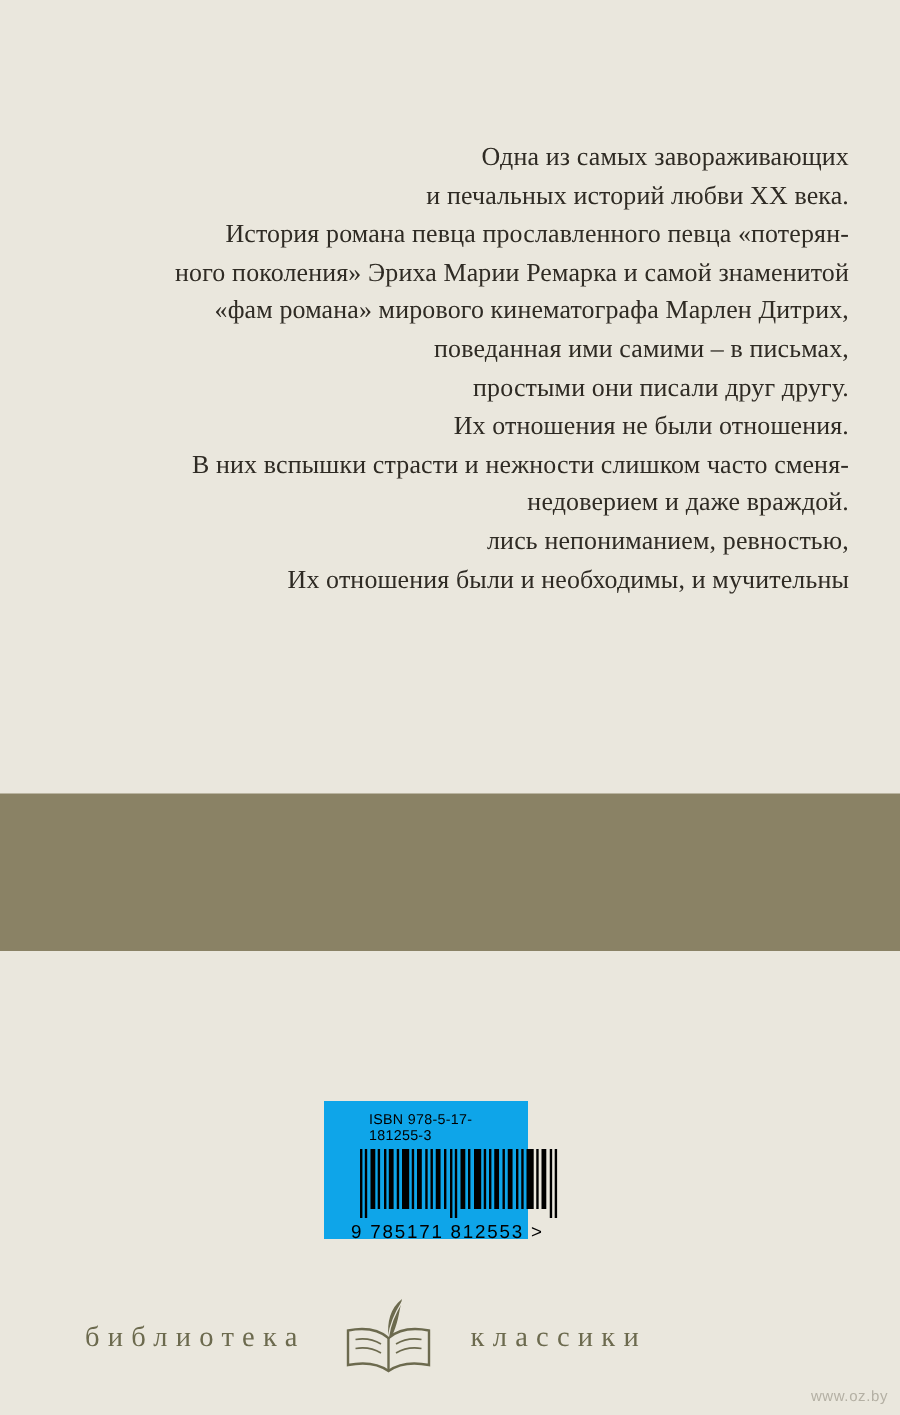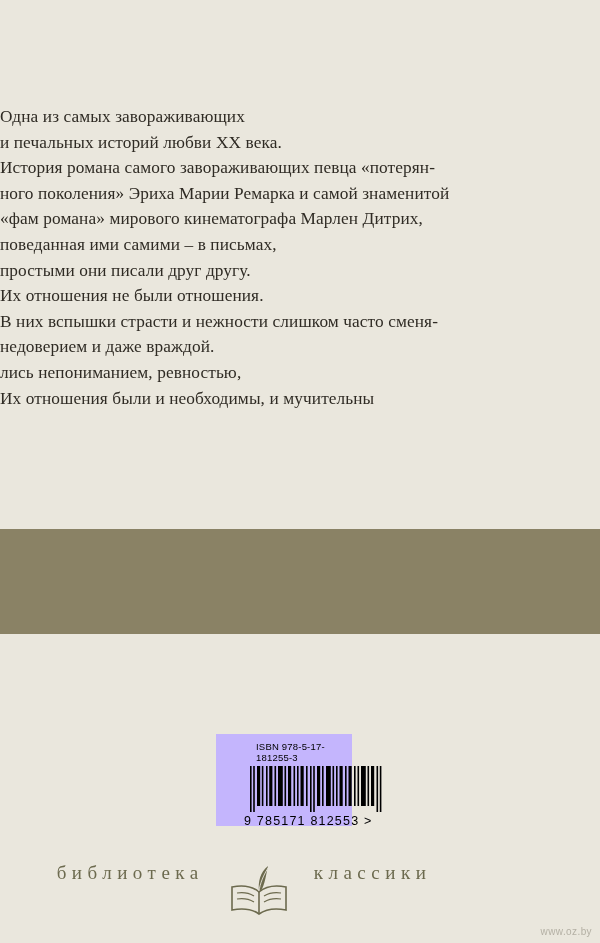--- a/index.html
+++ b/index.html
@@ -18,24 +18,24 @@
   .cover {
     position: relative;
     width: 600px;
     height: 943px;
     background: #eae7dd;
   }
 
   
   .blurb {
     position: absolute;
-    top: 104px;
+    top: 92px;
     left: 0;
     width: 566px;
-    text-align: left;
+    text-align: right;
     color: #2f2b24;
     font-size: 17.3px;
     line-height: 25.6px;
     font-family: "Liberation Serif", serif;
     letter-spacing: 0.1px;
   }
   .blurb .line {
     white-space: pre;
     display: block;
   }
@@ -50,23 +50,23 @@
     background: #8a8265;
   }
 
   
   .barcode-box {
     position: absolute;
     left: 216px;
     top: 734px;
     width: 136px;
     height: 92px;
-    background: #c4b5fd;
+    background: #0ea5e9;
     box-sizing: border-box;
-    padding: 6px 8px 4px 18px;
+    padding: 6px 8px 4px 8px;
   }
   .isbn-text {
     font-family: "Liberation Sans", sans-serif;
     font-size: 9.5px;
     color: #000;
     letter-spacing: 0.2px;
     margin: 1px 0 3px 22px;
   }
   .bars {
     height: 46px;
@@ -85,20 +85,21 @@
     text-align: center;
   }
 
   
   .series {
     position: absolute;
     left: 0;
     top: 862px;
     width: 488px;
     display: flex;
+    align-items: center;
     justify-content: center;
     gap: 18px;
   }
   .series-word {
     font-family: "Liberation Serif", serif;
     font-size: 19px;
     letter-spacing: 5.5px;
     color: #6c6a4e;
     text-transform: lowercase;
   }
@@ -119,21 +120,21 @@
   }
 </style>
 </head>
 <body>
 
 <div class="cover">
 
   <div class="blurb">
     <span class="line">Одна из самых завораживающих</span>
     <span class="line">и печальных историй любви XX века.</span>
-    <span class="line">История романа самого завораживающих певца «потерян-</span>
+    <span class="line">История романа певца прославленного певца «потерян-</span>
     <span class="line">ного поколения» Эриха Марии Ремарка и самой знаменитой</span>
     <span class="line">«фам романа» мирового кинематографа Марлен Дитрих,</span>
     <span class="line">поведанная ими самими – в письмах,</span>
     <span class="line">простыми они писали друг другу.</span>
     <span class="line">Их отношения не были отношения.</span>
     <span class="line">В них вспышки страсти и нежности слишком часто сменя-</span>
     <span class="line">недоверием и даже враждой.</span>
     <span class="line">лись непониманием, ревностью,</span>
     <span class="line">Их отношения были и необходимы, и мучительны</span>
   </div>

